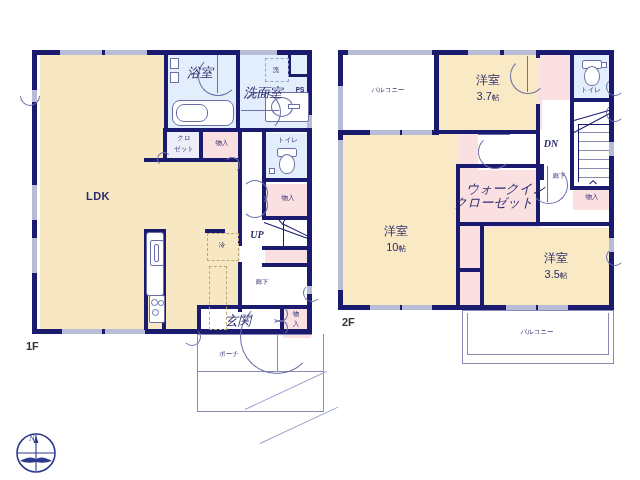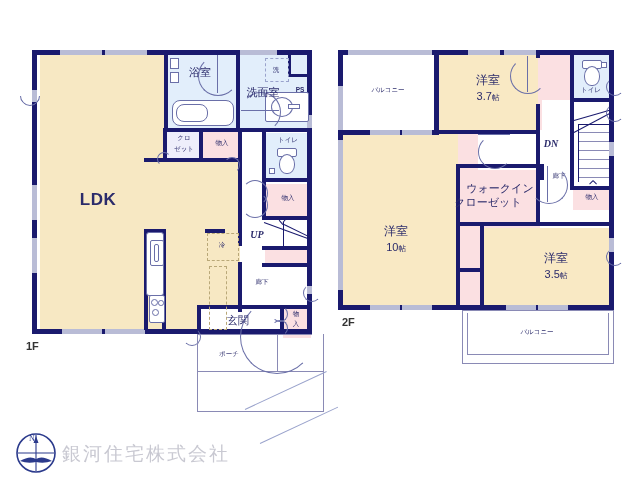--- a/index.html
+++ b/index.html
@@ -14,23 +14,23 @@
   .thinwall{position:absolute;background:#8a8ab5;}
   .fill{position:absolute;}
   .f-ldk{background:#f7e8c3;}
   .f-room{background:#f9e9c4;}
   .f-pink{background:#fbe0e2;}
   .f-blue{background:#e2eefb;}
   .f-white{background:#ffffff;}
   .f-lav{background:#eeeefb;}
   .lbl{position:absolute;color:#2b2b6b;text-align:center;line-height:1.15;
        white-space:nowrap;pointer-events:none;}
-  .lbl-big{font-size:17px;font-weight:bold;letter-spacing:.5px;}
+  .lbl-big{font-size:11px;font-weight:bold;letter-spacing:.5px;}
   .lbl-room{font-size:12px;text-align:center;}
-  .lbl-sm{font-size:11px;}
+  .lbl-sm{font-size:13px;font-style:italic;}
   .lbl-xs{font-size:6.5px;}
   .tatami{font-size:11px;}
   .tatami small{font-size:7.5px;}
   .floor-tag{position:absolute;font-size:11px;color:#333;font-weight:bold;}
   .ital{font-style:italic;font-family:"Liberation Serif",serif;font-size:10px;font-weight:bold;}
   
   .win{position:absolute;background:#b9bcd6;}
   
   .arc{position:absolute;border:1.1px solid #6a6fa8;border-radius:50%;
        background:transparent;}
@@ -345,14 +345,13 @@
 
 <div id="footer">
   <svg class="compass" viewBox="0 0 44 44">
     <circle cx="22" cy="22" r="19" fill="none" stroke="#2b3a8c" stroke-width="1.6"></circle>
     <line x1="22" y1="4" x2="22" y2="40" stroke="#2b3a8c" stroke-width="1.1"></line>
     <line x1="4" y1="22" x2="40" y2="22" stroke="#2b3a8c" stroke-width="1.1"></line>
     <polygon points="22,5 19.5,12 24.5,12" fill="#2b3a8c"></polygon>
     <text x="15" y="10" font-size="8" fill="#2b3a8c" font-family="Liberation Serif, serif">N</text>
     <path d="M6 30 Q16 24 22 28 Q28 24 38 30 Q30 33 22 31 Q14 33 6 30 Z" fill="#2b3a8c"></path>
   </svg>
-  <div class="company">銀河住宅株式会社</div>
 </div>
 
 </body></html>

